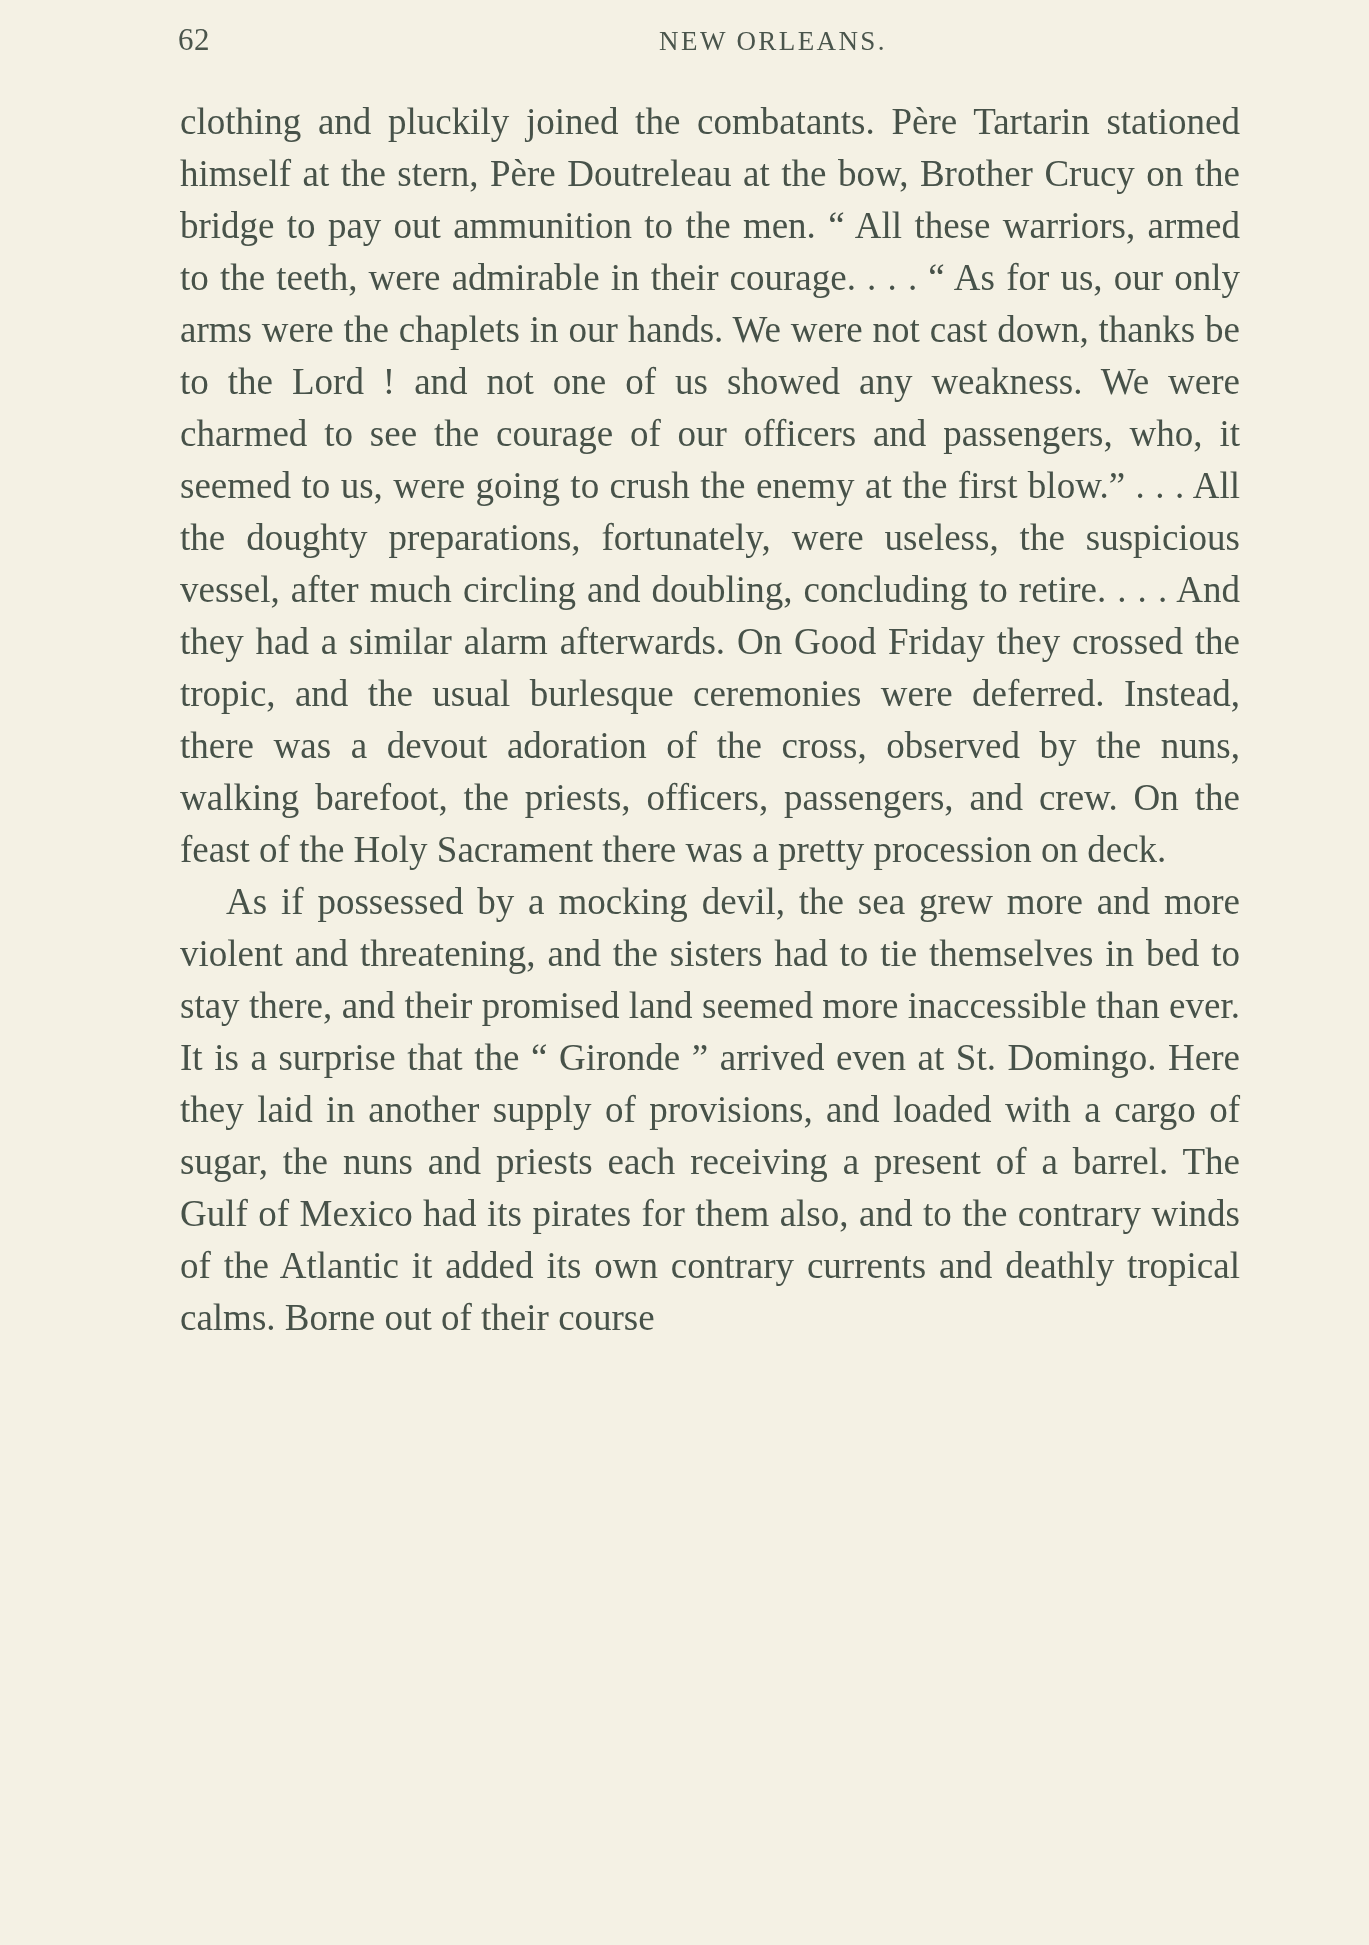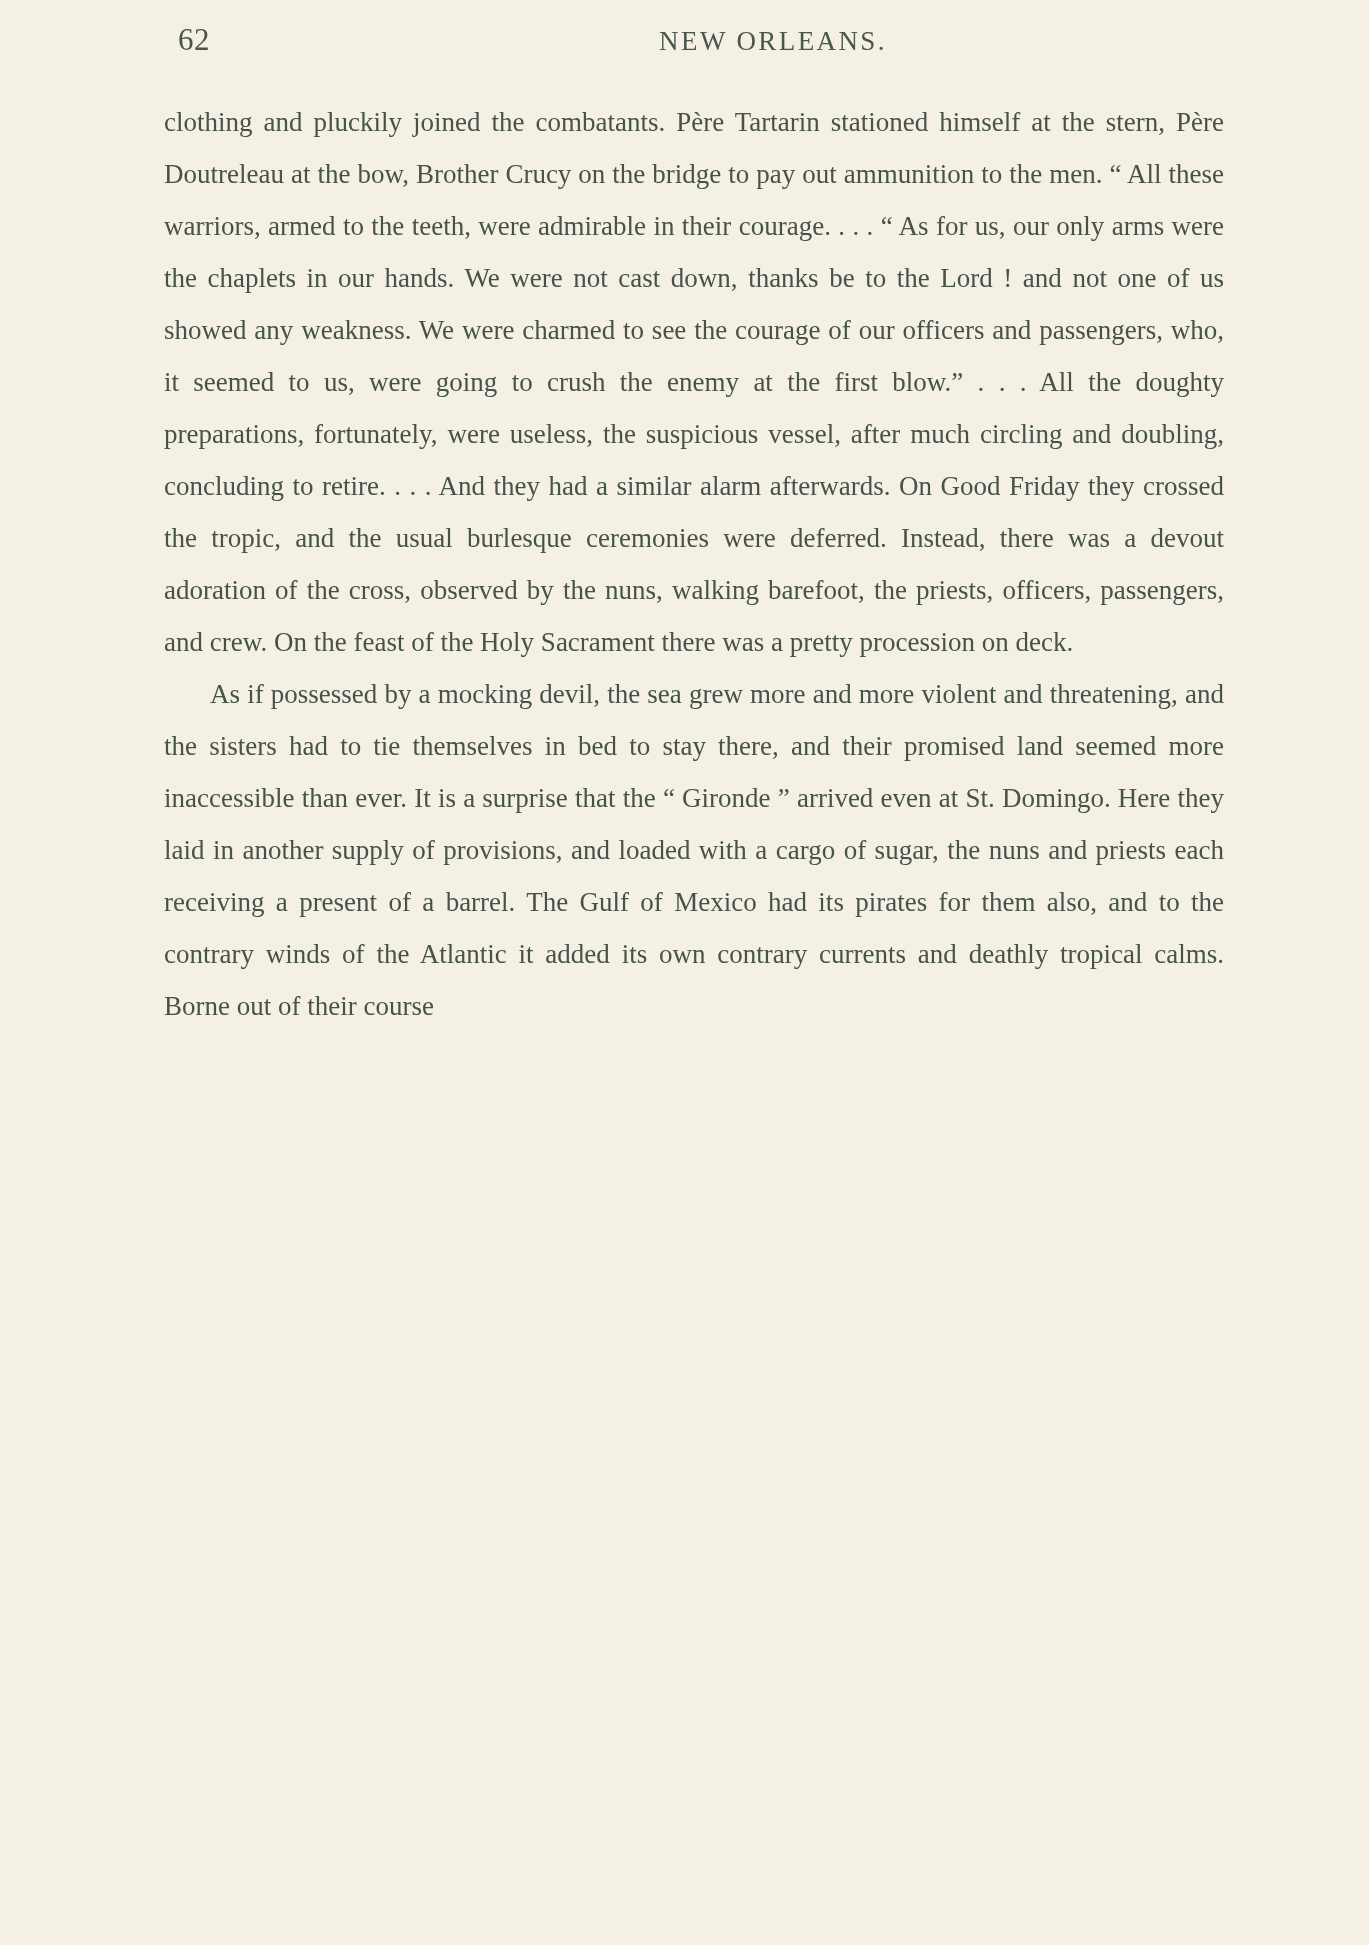--- a/index.html
+++ b/index.html
@@ -41,23 +41,23 @@
     text-align: center;
     font-size: 27px;
     letter-spacing: 2.4px;
     color: #4a554c;
     padding-right: 60px;
     white-space: nowrap;
   }
   .body-text {
     position: absolute;
     top: 96px;
-    left: 164px;
+    left: 180px;
     width: 1060px;
-    font-size: 27px;
+    font-size: 37px;
     line-height: 52px;
     text-align: justify;
     text-justify: inter-word;
     color: #475249;
   }
   .body-text p {
     margin: 0;
   }
   .body-text p.indent {
     text-indent: 46px;

